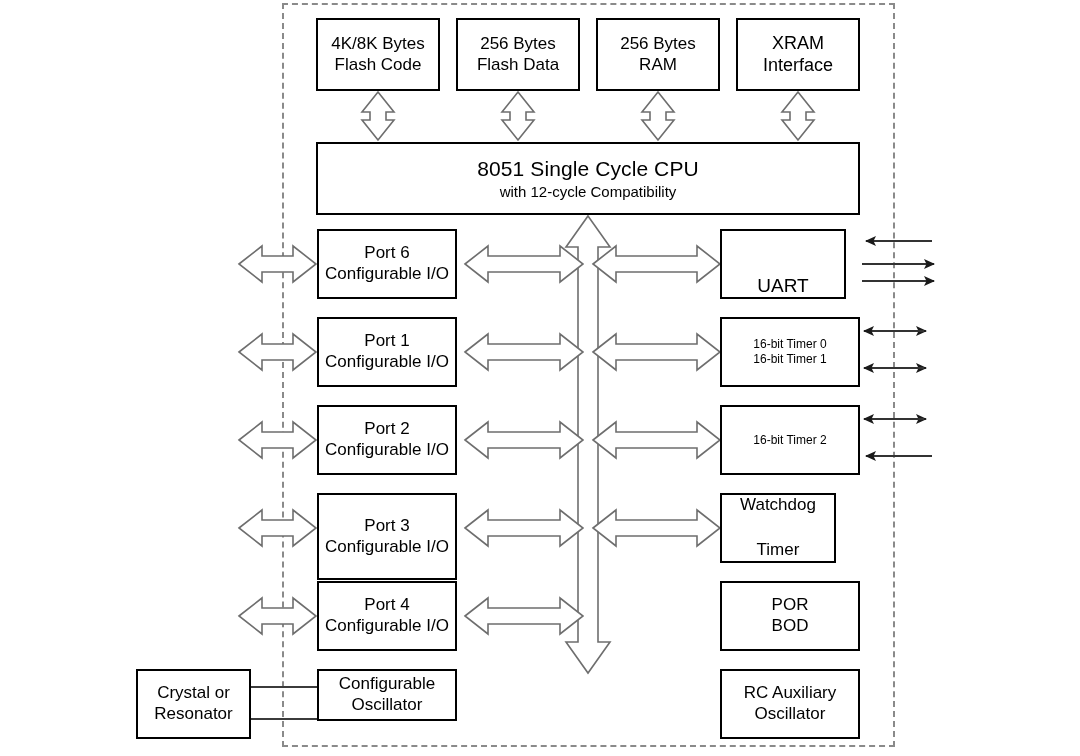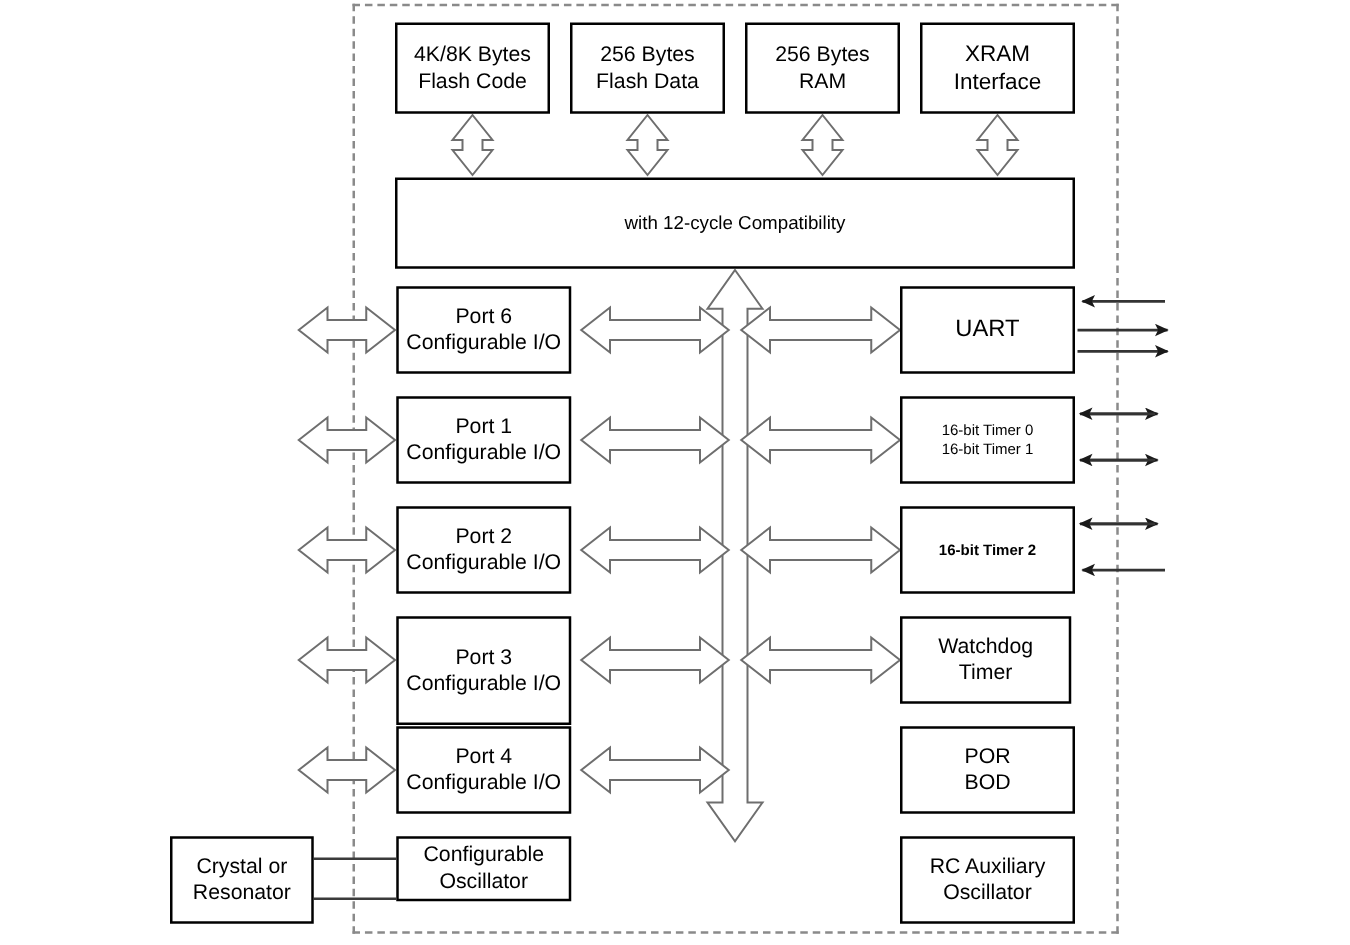--- a/index.html
+++ b/index.html
@@ -184,20 +184,21 @@
     <span class="l1">256 Bytes</span>
     <span class="l2">RAM</span>
   </div>
 
   <div class="blk f18" style="left:736px;top:18px;width:124px;height:73px;">
     <span class="l1">XRAM</span>
     <span class="l2">Interface</span>
   </div>
 
   <div class="blk" style="left:316px;top:142px;width:544px;height:73px;">
+    <span class="l1 cpu-t1">8051 Single Cycle CPU</span>
     <span class="l2 cpu-t2">with 12-cycle Compatibility</span>
   </div>
 
   <div class="blk f17" style="left:317px;top:229px;width:140px;height:70px;">
     <span class="l1">Port 6</span>
     <span class="l2">Configurable I/O</span>
   </div>
   <div class="blk f17" style="left:317px;top:317px;width:140px;height:70px;">
     <span class="l1">Port 1</span>
     <span class="l2">Configurable I/O</span>
@@ -208,34 +209,34 @@
   </div>
   <div class="blk f17" style="left:317px;top:493px;width:140px;height:87px;">
     <span class="l1">Port 3</span>
     <span class="l2">Configurable I/O</span>
   </div>
   <div class="blk f17" style="left:317px;top:581px;width:140px;height:70px;">
     <span class="l1">Port 4</span>
     <span class="l2">Configurable I/O</span>
   </div>
 
-  <div class="blk f19" style="left:720px;top:229px;width:140px;height:70px;">
+  <div class="blk f19" style="left:720px;top:229px;width:126px;height:70px;justify-content:flex-end;">
     <span class="l1">UART</span>
   </div>
 
   <div class="blk f16" style="left:720px;top:317px;width:140px;height:70px;">
     <span class="l1">16-bit Timer 0</span>
     <span class="l2">16-bit Timer 1</span>
   </div>
 
-  <div class="blk f16" style="left:720px;top:405px;width:140px;height:70px;font-weight:bold;">
+  <div class="blk f16" style="left:720px;top:405px;width:140px;height:70px;">
     <span class="l1">16-bit Timer 2</span>
   </div>
 
-  <div class="blk f17" style="left:720px;top:493px;width:137px;height:70px;">
+  <div class="blk f17" style="left:720px;top:493px;width:116px;height:70px;justify-content:space-between;">
     <span class="l1">Watchdog</span>
     <span class="l2">Timer</span>
   </div>
 
   <div class="blk f17" style="left:720px;top:581px;width:140px;height:70px;">
     <span class="l1">POR</span>
     <span class="l2">BOD</span>
   </div>
 
   <div class="blk f17" style="left:720px;top:669px;width:140px;height:70px;">

